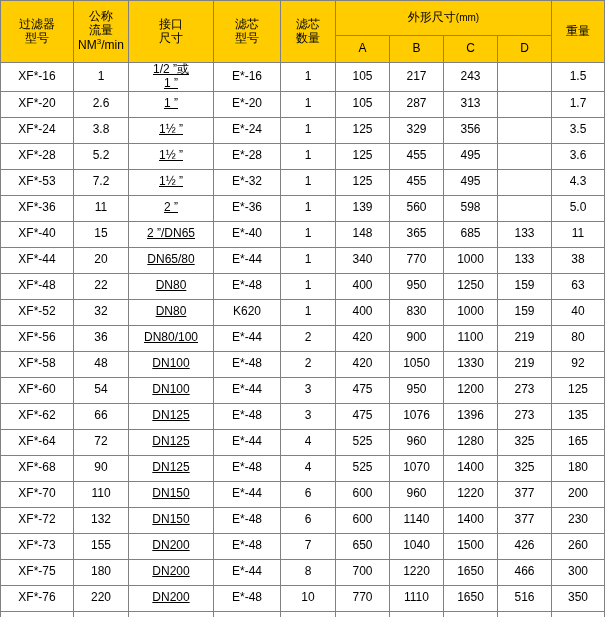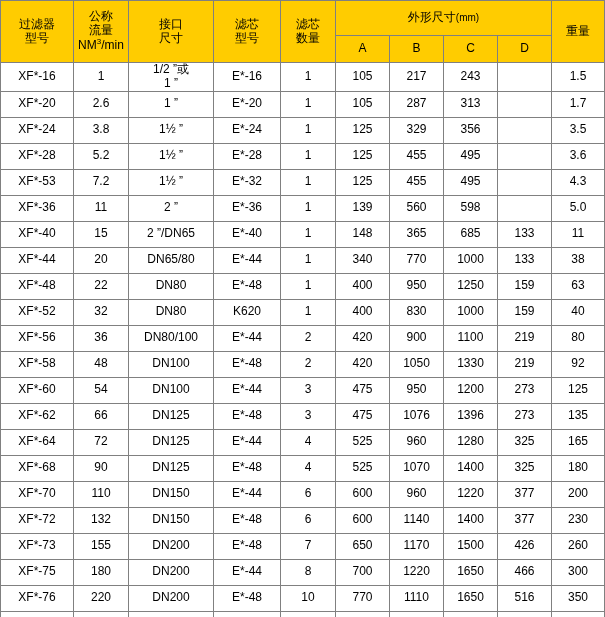--- a/index.html
+++ b/index.html
@@ -55,21 +55,21 @@
   .col-d       { width: 50px; }
   .col-weight  { width: 52px; }
   .sup {
     font-size: 8px;
     vertical-align: super;
   }
   .sub-unit {
     font-size: 10px;
     text-align: center;
   }
-  .two-line { line-height: 1.1; }
+  .two-line { line-height: 1.1; text-decoration: underline; }
 </style>
 </head>
 <body>
 
 <table id="spec-table">
   <thead>
     <tr>
       <th class="hdr-tall col-model" rowspan="2">
         <div>过滤器</div>
         <div>型号</div>
@@ -359,21 +359,21 @@
       </tr>
       <tr>
         <td class="row-cell col-model">XF*-73</td>
         <td class="row-cell col-flow">155</td>
         <td class="row-cell col-port two-line">
           <div>DN200</div>
         </td>
         <td class="row-cell col-elem">E*-48</td>
         <td class="row-cell col-qty">7</td>
         <td class="row-cell col-a">650</td>
-        <td class="row-cell col-b">1170</td>
+        <td class="row-cell col-b">1040</td>
         <td class="row-cell col-c">1500</td>
         <td class="row-cell col-d">426</td>
         <td class="row-cell col-weight">260</td>
       </tr>
       <tr>
         <td class="row-cell col-model">XF*-75</td>
         <td class="row-cell col-flow">180</td>
         <td class="row-cell col-port two-line">
           <div>DN200</div>
         </td>

